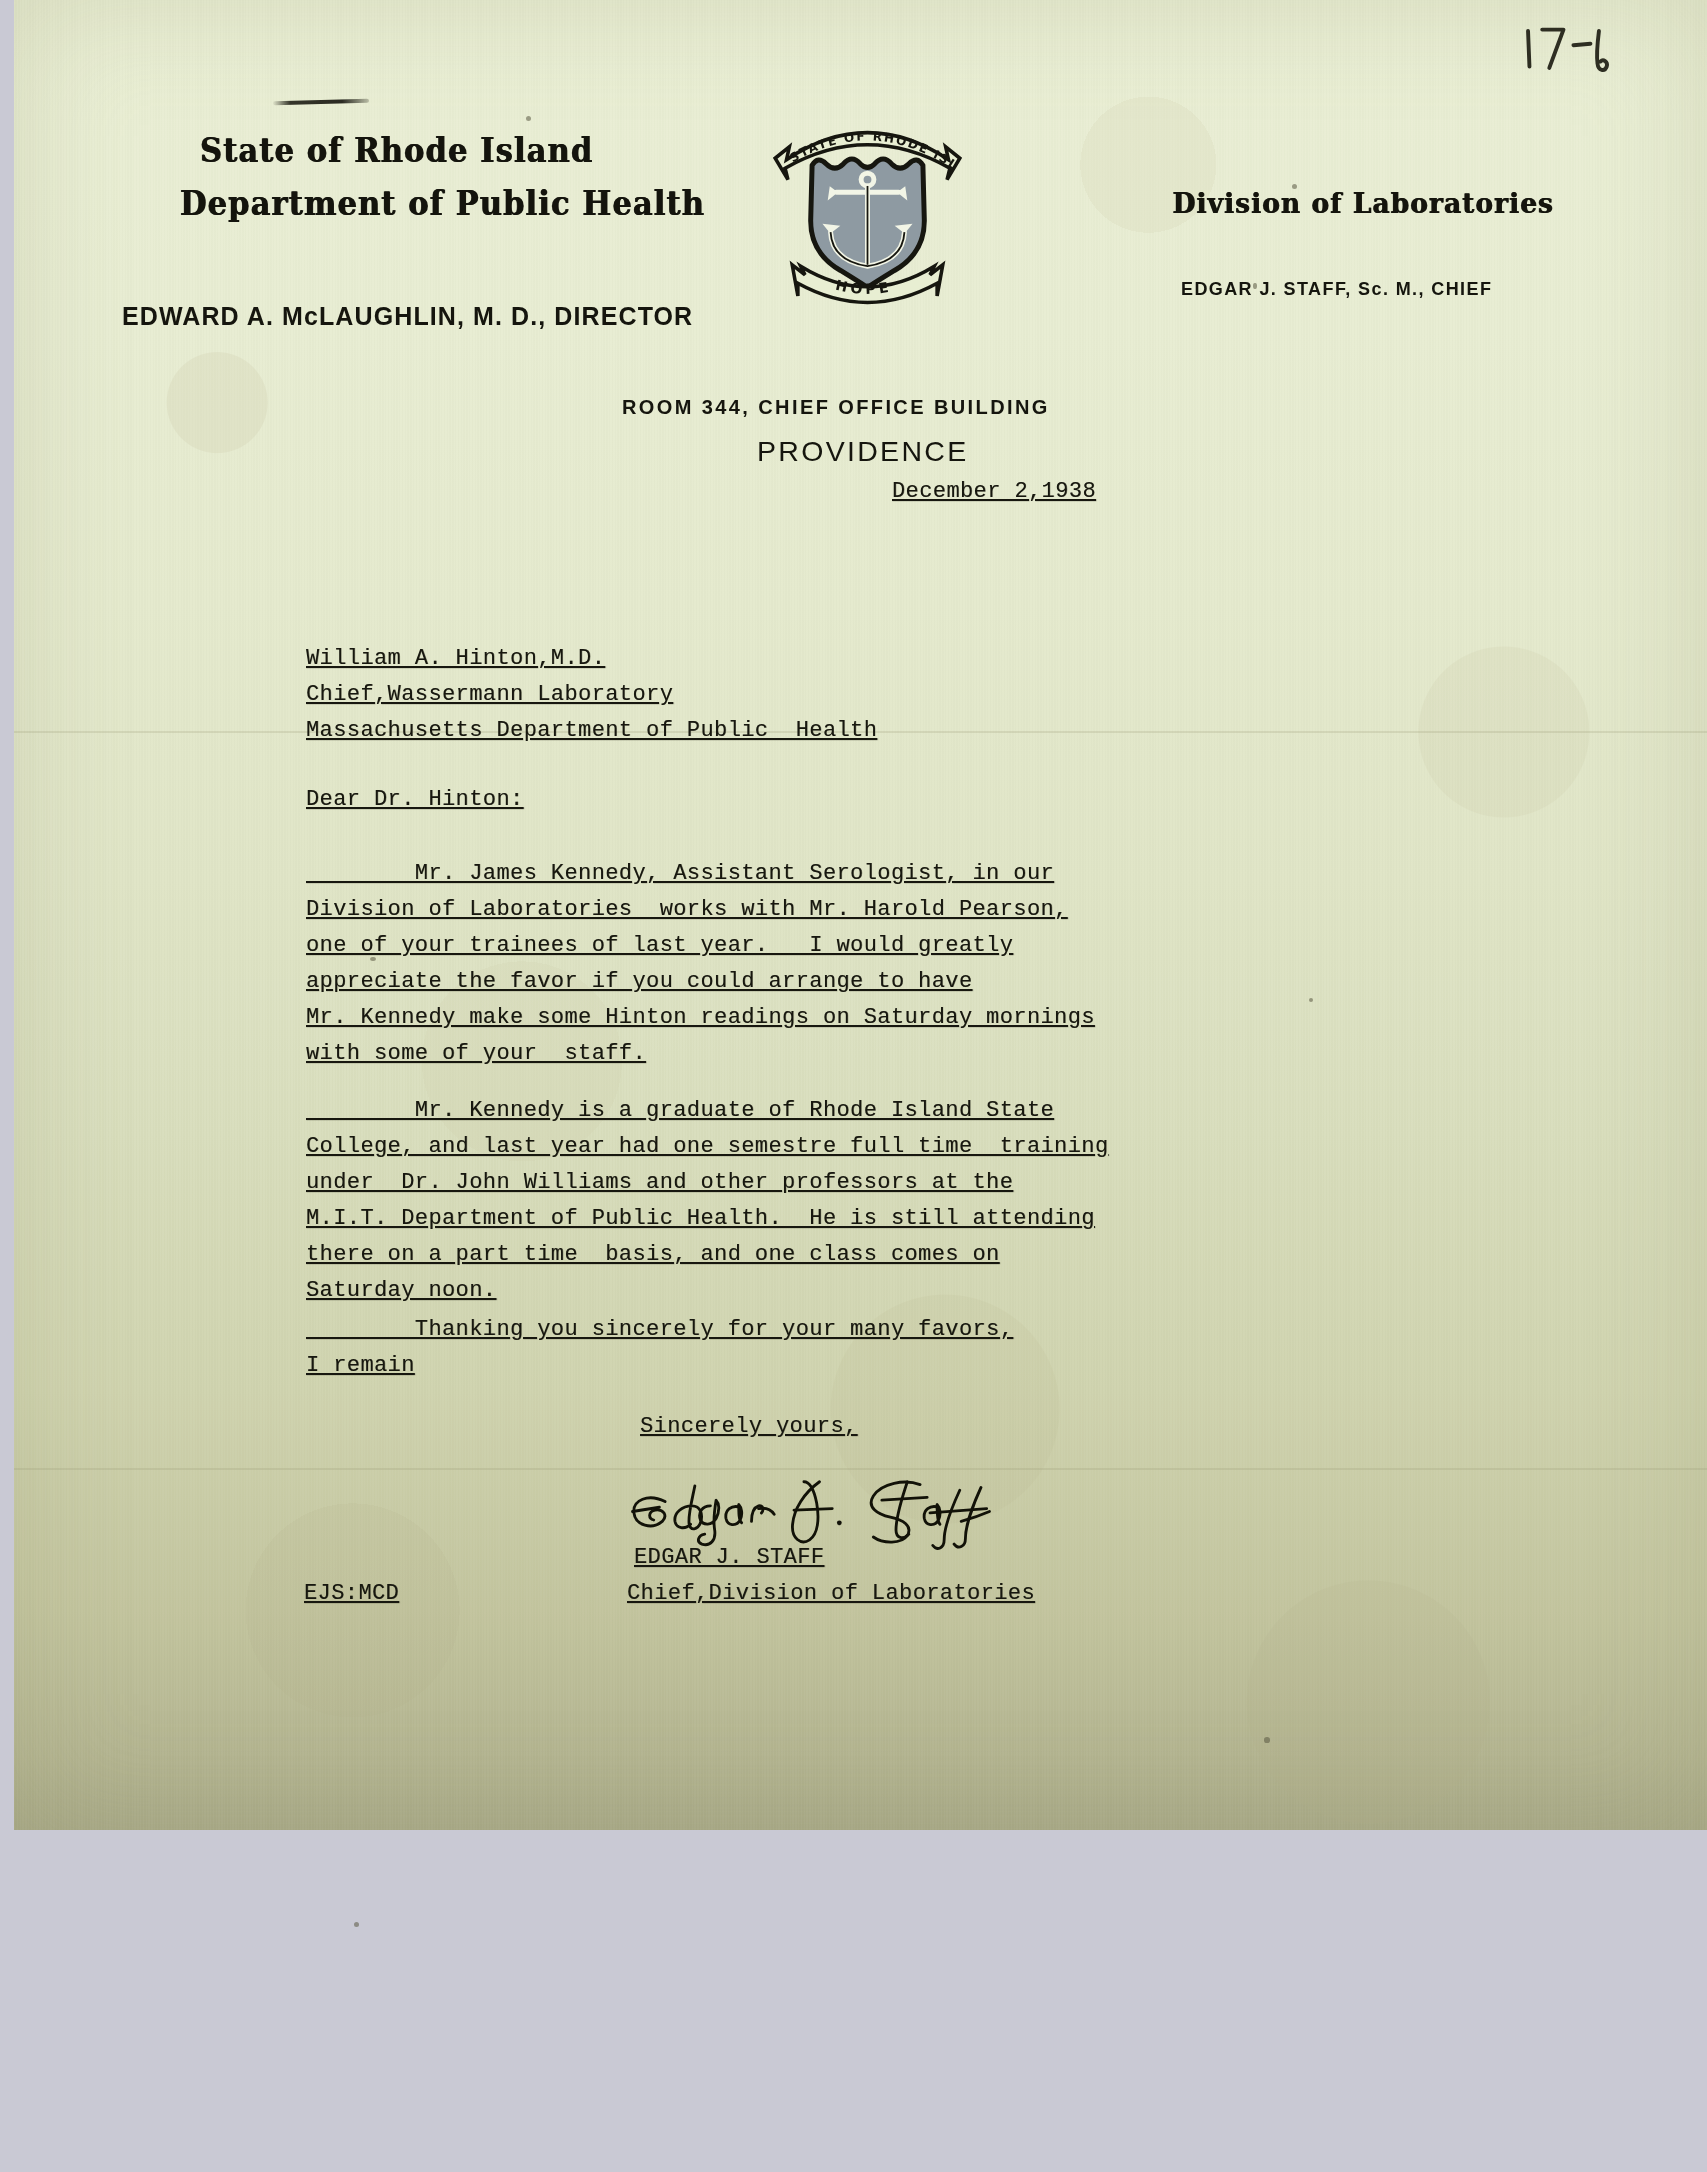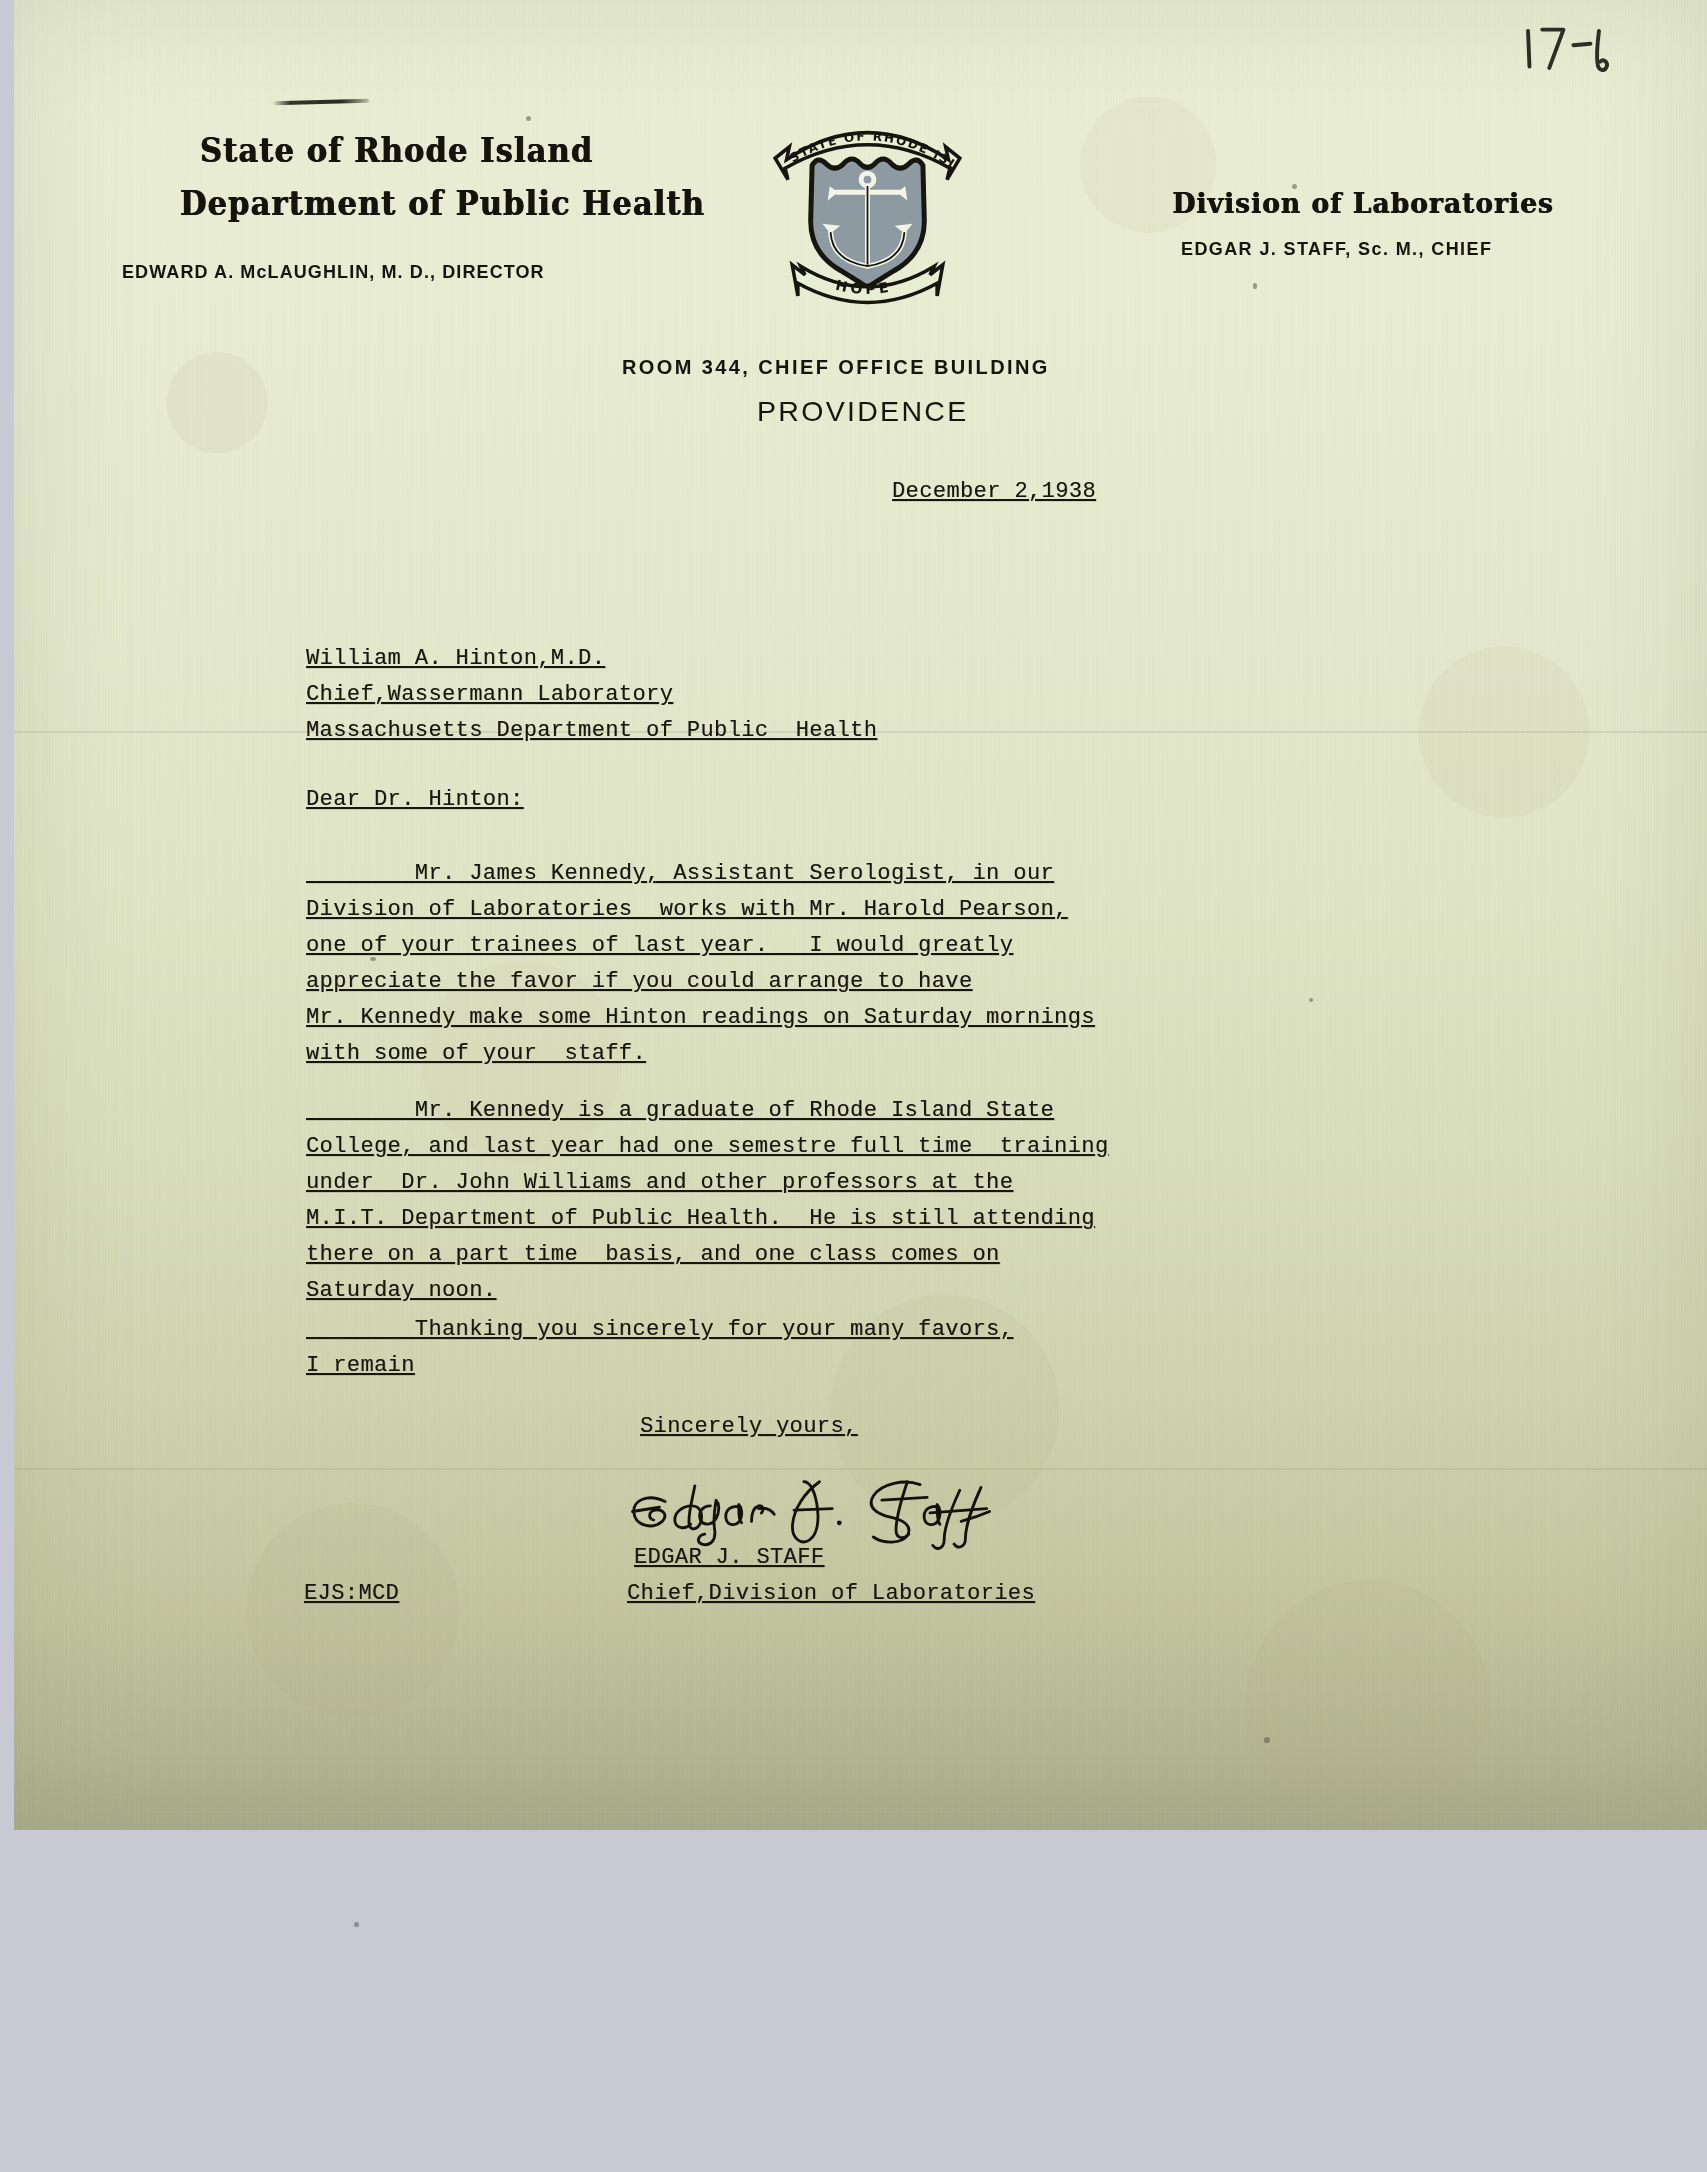--- a/index.html
+++ b/index.html
@@ -100,25 +100,26 @@
     text-shadow: 0.7px 0 0 rgba(20,20,12,0.95), -0.3px 0 0 rgba(20,20,12,0.6);
   }
 
   .caps {
     position: absolute;
     font-family: "Liberation Sans", sans-serif;
     color: #15150e;
     white-space: pre;
     font-weight: 700;
     letter-spacing: 1.6px;
+    margin-top: 40px;
   }
   #lh-line1 { left: 171px;  top: 131px;  font-size: 33px; }
   #lh-line2 { left: 146px;  top: 184px;  font-size: 33px; }
   #lh-director {
-    left: 108px; top: 262px; font-size: 18px; letter-spacing: 1.1px;
+    left: 108px; top: 262px; font-size: 25px; letter-spacing: 1.1px;
   }
 
   #lh-pen {
     position: absolute;
     left: 259px; top: 100px;
     width: 96px; height: 3.6px;
     background: linear-gradient(to right, rgba(40,40,28,0.05), #35352a 18%, #2b2b22 72%, rgba(50,50,35,0.25));
     transform: rotate(-1.6deg);
     border-radius: 2.1px;
   }

